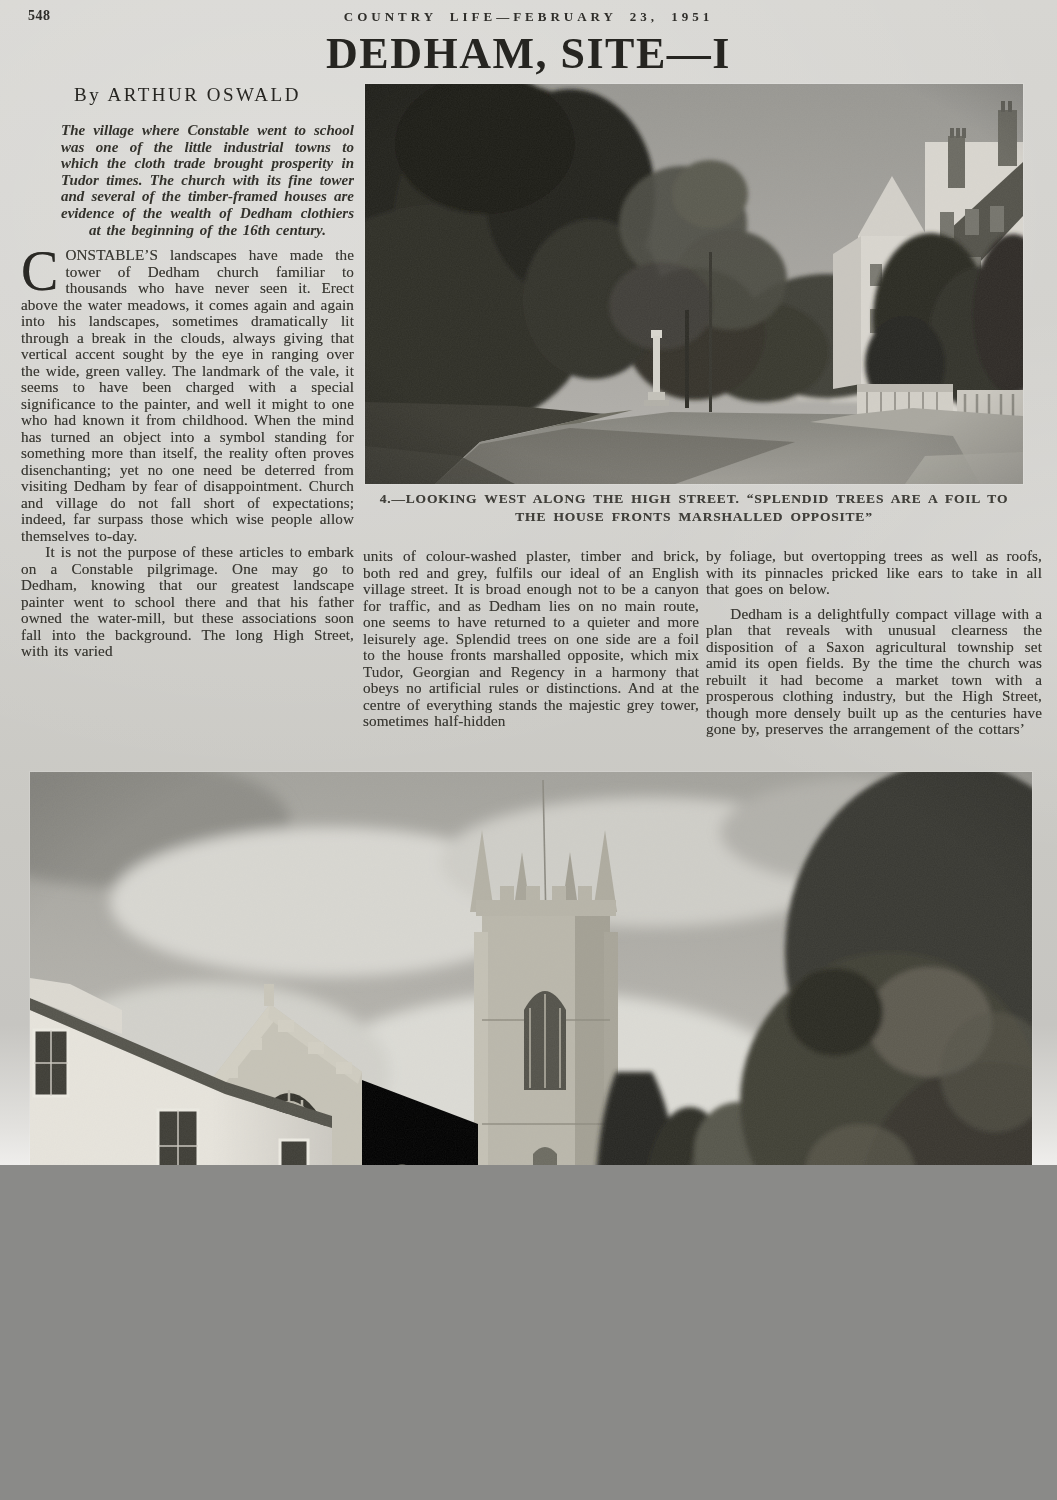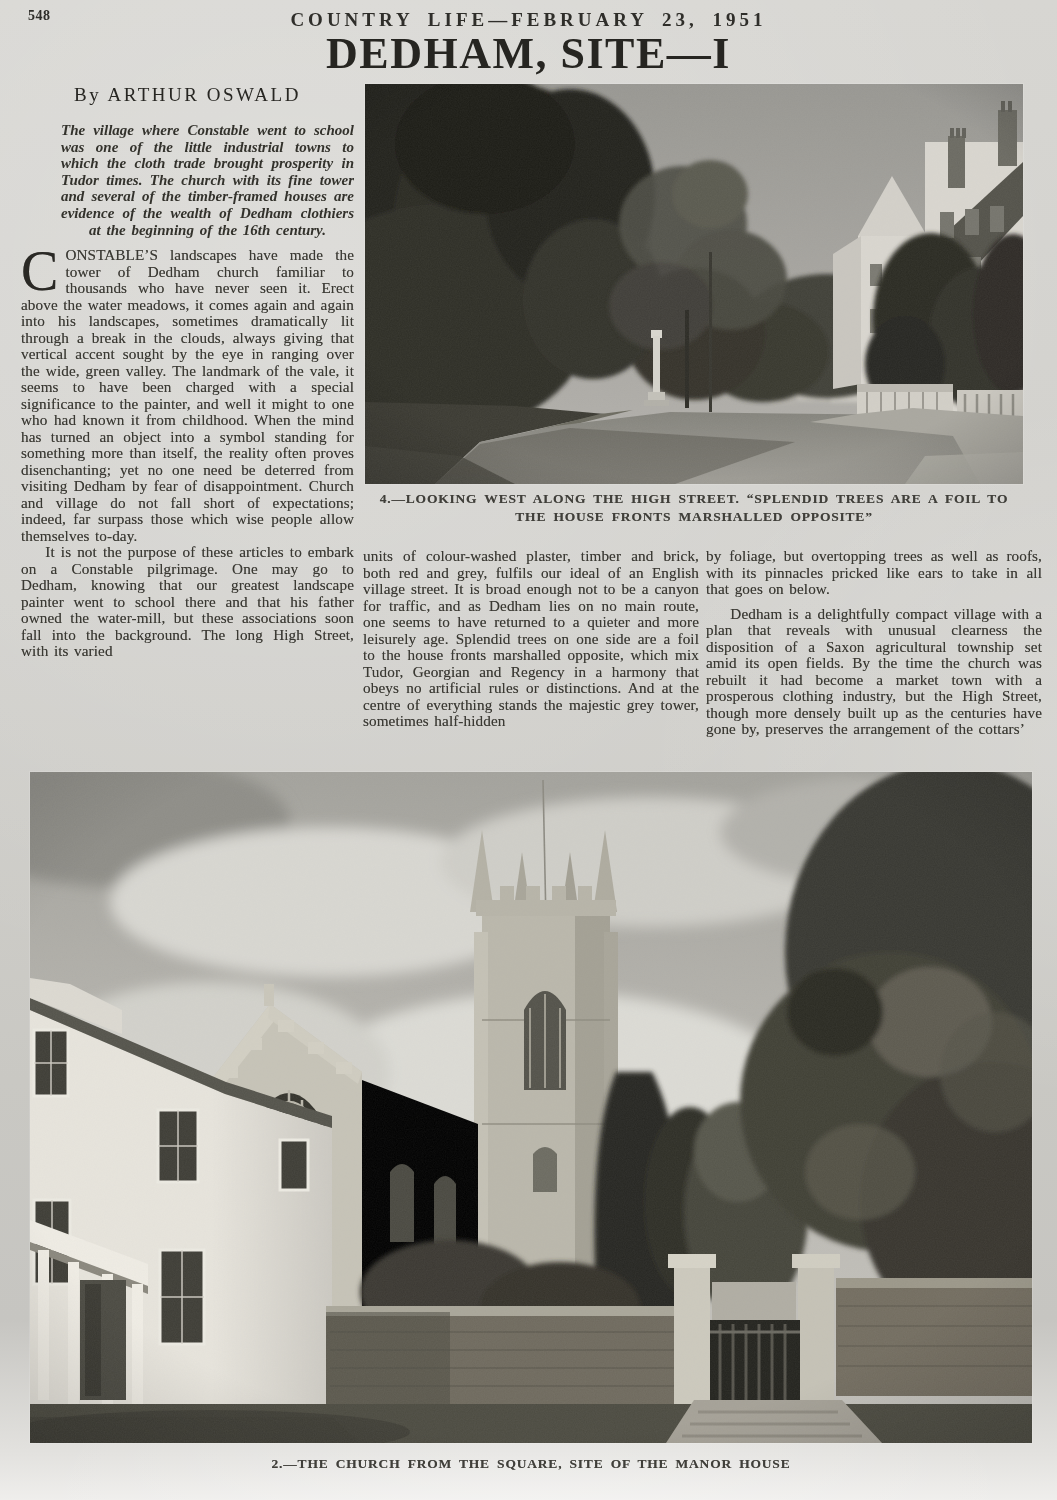--- a/index.html
+++ b/index.html
@@ -1,35 +1,35 @@
 <!DOCTYPE html>
 <html><head>
 <meta charset="utf-8">
 <style>
   html,body{margin:0;padding:0;background:#8a8a88;}
   #page{
     position:relative;
-    width:1057px;height:1500px;
+    width:1057px;height:1165px;
     margin:0 auto;
     overflow:hidden;
     font-family:"Liberation Serif", serif;
     color:#36352f;
     background:
       radial-gradient(120% 80% at 28% 18%, rgba(255,255,255,0.20), rgba(0,0,0,0) 62%),
       radial-gradient(70% 26% at 50% 104%, rgba(255,255,255,0.35), rgba(0,0,0,0) 70%),
       radial-gradient(80% 40% at 108% 50%, rgba(255,255,255,0.18), rgba(0,0,0,0) 60%),
       linear-gradient(180deg,#d7d6d2 0%,#d2d1cd 40%,#c9c8c3 72%,#c6c5c1 88%,#e3e2df 97%,#efeeec 100%);
   }
   .pagenum{
     position:absolute;left:28px;top:8px;
     font-size:14px;font-weight:bold;letter-spacing:0.5px;color:#2e2d29;
   }
   .masthead{
     position:absolute;left:0;top:9px;width:100%;
-    text-align:center;font-size:19px;font-weight:bold;
+    text-align:center;font-size:13px;font-weight:bold;
     letter-spacing:4px;word-spacing:6px;color:#2f2e2a;
   }
   .title{
     position:absolute;left:0;top:28px;width:100%;
     text-align:center;font-size:44px;font-weight:600;
     letter-spacing:1.5px;color:#262521;
   }
   .leftcol{
     position:absolute;left:21px;top:84px;width:333px;height:690px;
     overflow:hidden;

